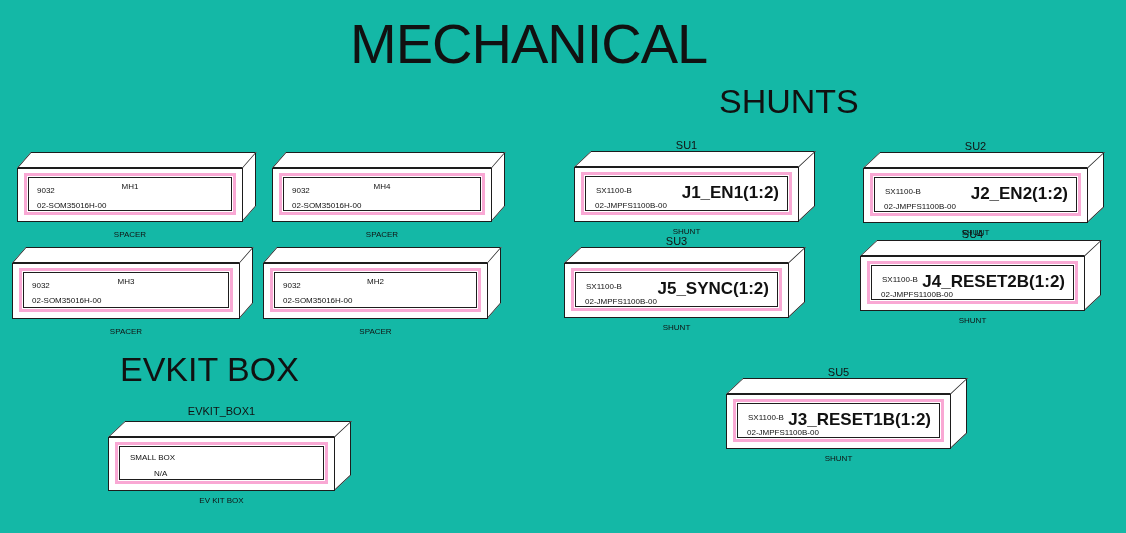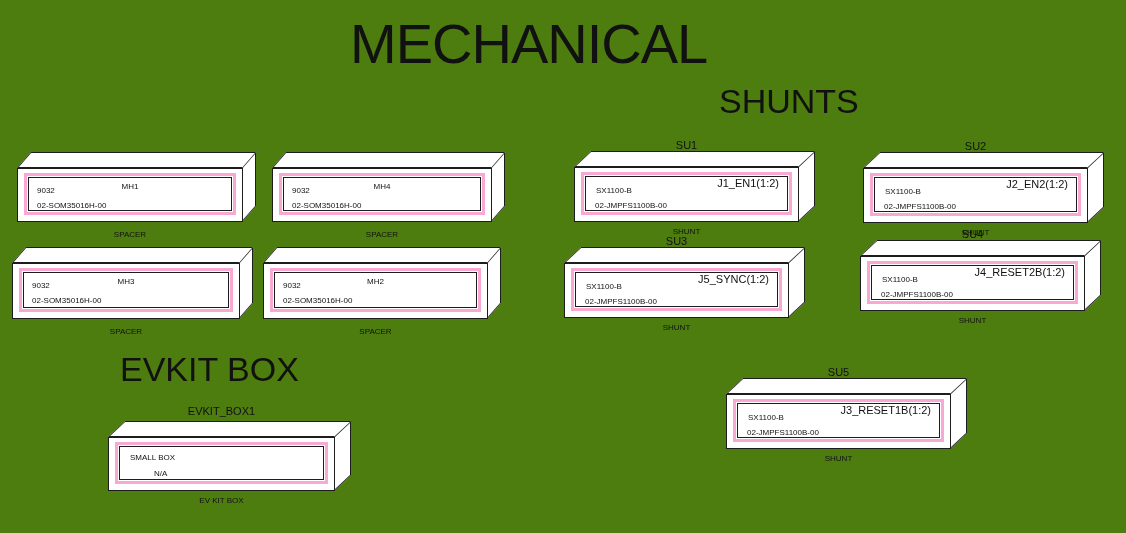--- a/index.html
+++ b/index.html
@@ -1,36 +1,36 @@
 <!DOCTYPE html>
 <html><head>
 <meta charset="utf-8">
 <style>
   html,body{margin:0;padding:0;background:#fff;}
   .canvas{
-    position:relative;width:1126px;height:533px;background:#4d7c0f;
+    position:relative;width:1126px;height:533px;background:#14b8a6;
     font-family:"Liberation Sans",sans-serif;color:#111;overflow:hidden;
   }
   .title{position:absolute;left:350px;top:16px;font-size:56px;letter-spacing:-1px;line-height:1;white-space:nowrap;}
   .heading{position:absolute;font-size:34px;line-height:1;white-space:nowrap;}
   #h-standoff{left:127px;top:88px;}
   #h-shunts{left:719px;top:84px;}
   #h-evkit{left:120px;top:352px;}
 
   .part{position:absolute;width:calc(var(--w) + var(--dx));}
   .iso{position:absolute;left:0;top:0;width:calc(var(--w) + var(--dx));height:calc(var(--h) + var(--dy));}
   .face{position:absolute;background:#fff;border:1.5px solid #1d1d1d;box-sizing:border-box;}
   .face.top{left:0;top:0;width:var(--w);height:var(--dy);transform:skewX(calc(-1 * var(--skx)));transform-origin:0 100%;}
   .face.side{left:calc(var(--w) - 1px);top:var(--dy);width:var(--dx);height:var(--h);transform:skewY(calc(-1 * var(--sky)));transform-origin:0 0;}
   .face.front{left:0;top:var(--dy);width:var(--w);height:var(--h);z-index:2;}
   .panel{position:absolute;inset:4px 6px 6px;border:3px solid #f9a8d4;}
   .panel::before{content:"";position:absolute;inset:1px;border:1px solid #1d1d1d;}
 
   .t-small{position:absolute;font-size:8px;line-height:1;white-space:nowrap;z-index:3;}
-  .t-big{position:absolute;font-size:11px;line-height:1;white-space:nowrap;right:10px;top:3px;z-index:3;}
+  .t-big{position:absolute;font-size:17px;line-height:1;white-space:nowrap;right:10px;top:9px;z-index:3;font-weight:bold;}
   .t-ref{position:absolute;font-size:8px;line-height:1;left:0;right:0;text-align:center;top:7px;z-index:3;}
   .t-val{left:10px;top:11px;}
   .t-pn{left:10px;top:26px;}
   .shunt .t-val{left:12px;top:12px;}
   .shunt .t-pn{left:11px;top:27px;}
   .evkit .t-val{left:12px;top:9px;}
   .evkit .t-pn{left:12px;top:25px;padding-left:24px;}
 
   .top-label{position:absolute;top:0;left:0;width:var(--w);text-align:center;font-size:11px;line-height:1;white-space:nowrap;}
   .caption{position:absolute;left:0;width:var(--w);text-align:center;font-size:8px;line-height:1;white-space:nowrap;}

